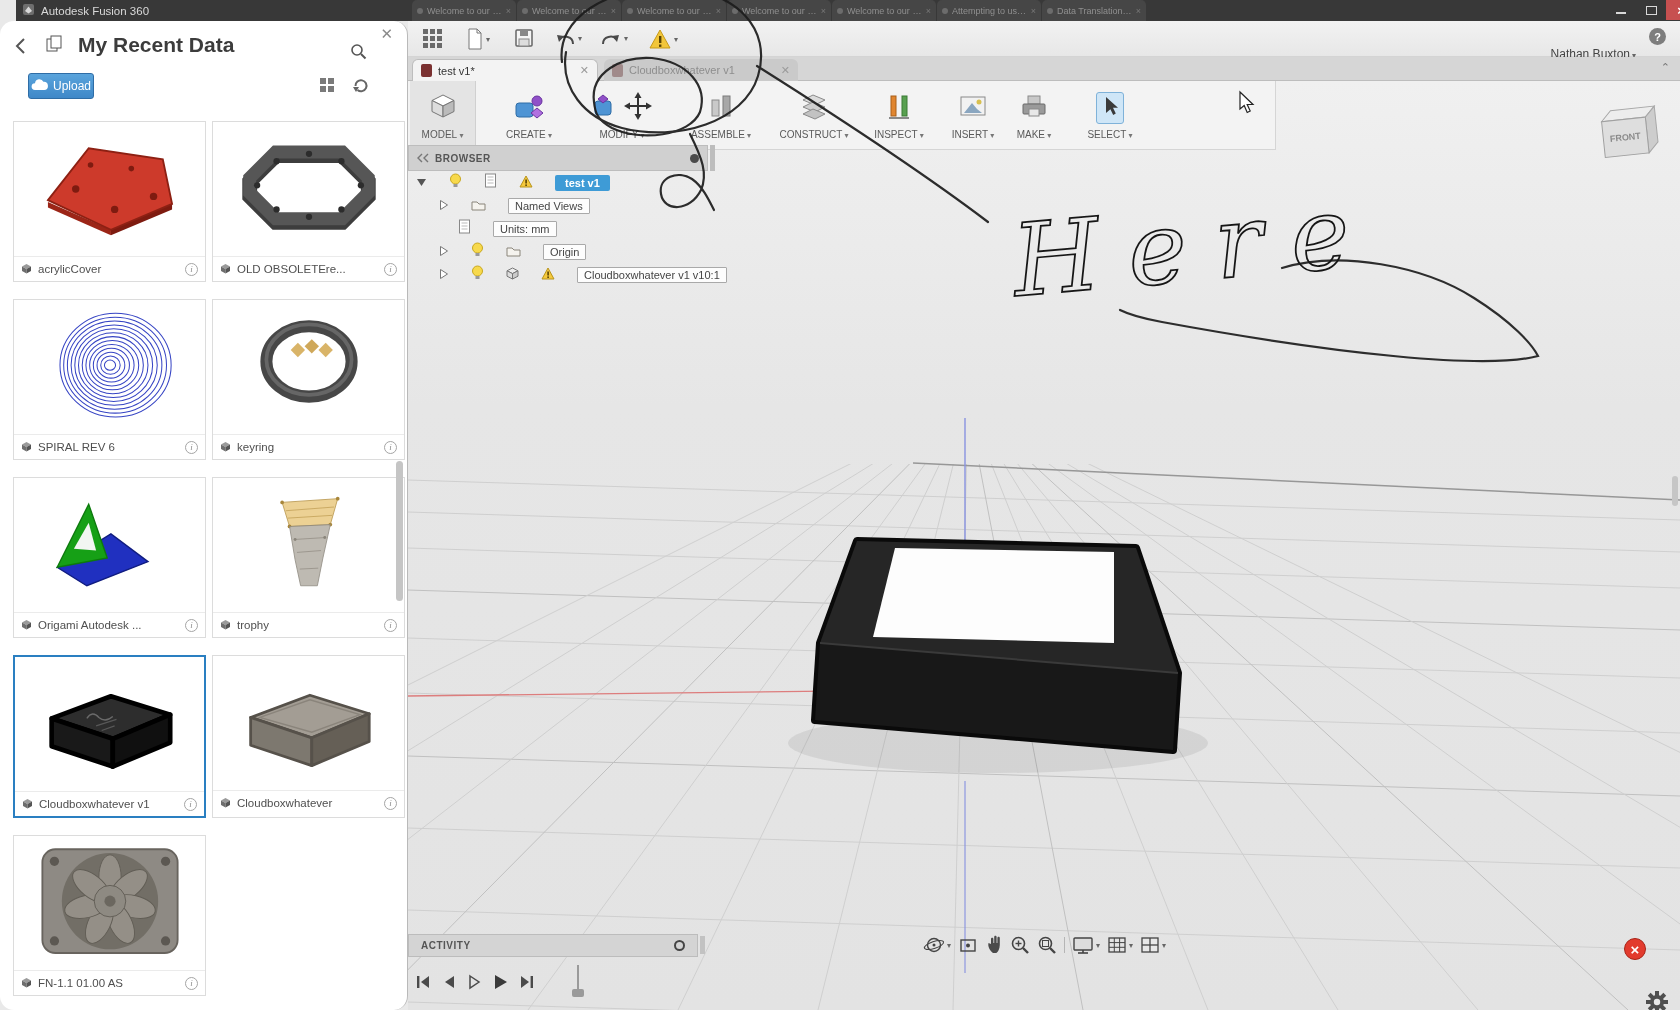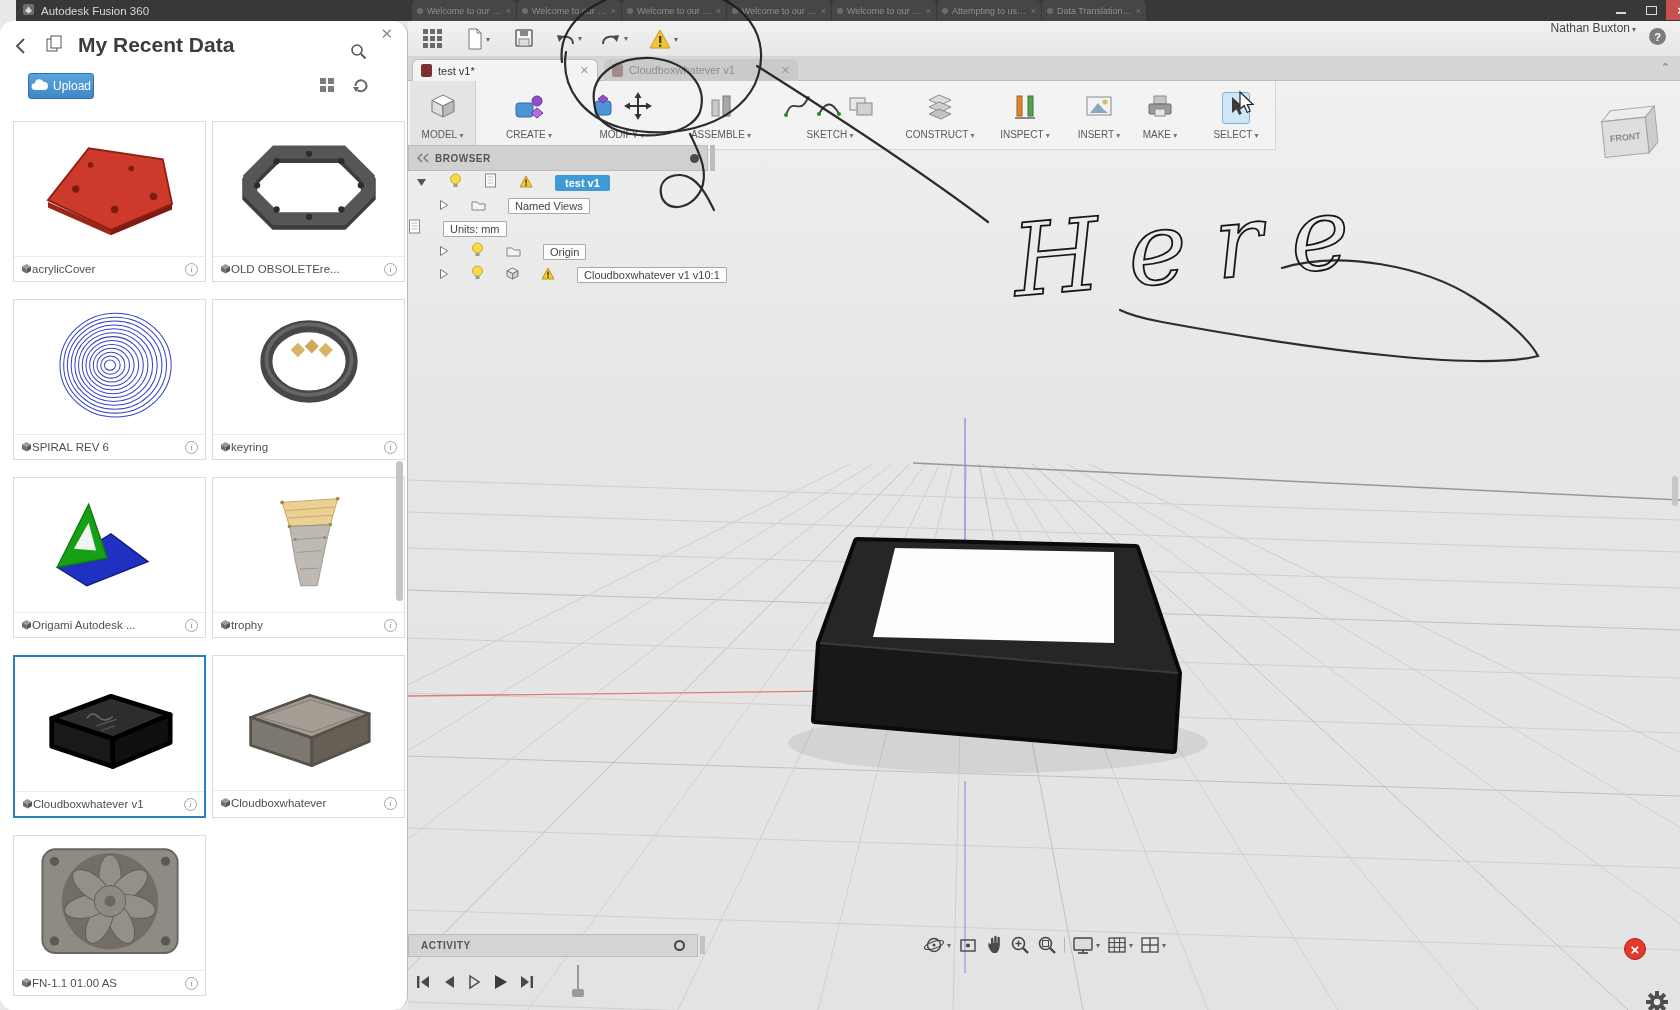--- a/index.html
+++ b/index.html
@@ -36,37 +36,37 @@
                 background:linear-gradient(#5aa4dc,#3f88c8); border:1px solid #2f6da6;
                 display:flex; align-items:center; justify-content:center; gap:5px;
                 color:#fff; font-size:12px; }
   .dp-grid-ico { position:absolute; right:72px; top:56px; }
   .dp-refresh-ico { position:absolute; right:38px; top:56px; }
   .cards { position:absolute; left:13px; top:100px; display:grid;
            grid-template-columns:193px 193px; column-gap:6px; row-gap:17px; }
   .card { width:193px; background:#fff; border:1px solid #dcdcdc; }
   .card.sel { border:2px solid #2a7fc1; }
   .thumb { height:134px; display:flex; align-items:center; justify-content:center; overflow:hidden; }
-  .cap { height:25px; border-top:1px solid #ebebeb; display:flex; align-items:center; 
+  .cap { height:25px; border-top:1px solid #ebebeb; display:flex; align-items:center; gap:6px;
          padding:0 7px; font-size:11.5px; color:#4f4f4f; }
   .cap .txt { white-space:nowrap; overflow:hidden; text-overflow:ellipsis; flex:1; }
   .info-ico { width:13px; height:13px; border:1.5px solid #a5a5a5; border-radius:50%; flex:0 0 auto;
               display:flex; align-items:center; justify-content:center; }
   .info-ico::after { content:"i"; font-family:"Liberation Serif", serif; font-style:italic;
                      font-size:9px; color:#8f8f8f; }
   .dp-scroll { position:absolute; left:396px; top:440px; width:7px; height:140px;
                background:#c5c5c5; border-radius:4px; }
 
   
   #workspace { position:absolute; left:408px; top:21px; width:1272px; height:989px; }
   .app-toolbar { position:absolute; left:0; top:0; width:1272px; height:36px;
                  background:linear-gradient(#f2f2f2,#e7e7e7); border-bottom:1px solid #d4d4d4; }
   .at-ico { position:absolute; top:7px; display:flex; align-items:center; }
   .caret { font-size:8px; color:#666; margin-left:2px; }
-  .at-user { position:absolute; right:44px; top:0; font-size:12px; color:#444; }
+  .at-user { position:absolute; right:44px; top:26px; font-size:12px; color:#444; }
   .help-ico { position:absolute; right:14px; top:7px; width:17px; height:17px; border-radius:50%;
               background:#7d7d7d; display:flex; align-items:center; justify-content:center; }
   .help-ico::after { content:"?"; color:#fff; font-size:11px; font-weight:bold; }
 
   .doc-tabbar { position:absolute; left:0; top:36px; width:1272px; height:24px; background:#d6d6d6;
                 border-bottom:1px solid #bdbdbd; }
   .doc-tab { position:absolute; top:2px; height:22px; border-radius:6px 6px 0 0; display:flex;
              align-items:center; gap:6px; padding:0 8px; font-size:11px; }
   .doc-tab.active { left:4px; width:186px; background:#f3f3f3; color:#333;
                     border:1px solid #bdbdbd; border-bottom:none; }
@@ -96,21 +96,21 @@
   .sel-hl { background:#cfe6f7; border:1px solid #7fb2d9; border-radius:3px; padding:1px; }
 
   
   #browser-panel { position:absolute; left:0; top:64px; width:300px; z-index:4; }
   .bp-header { height:20px; background:#d0d0d0; border:1px solid #bdbdbd; display:flex;
                align-items:center; gap:6px; padding:12px 8px; }
   .bp-title { font-size:10px; font-weight:bold; color:#555; letter-spacing:.5px; }
   .bp-dot { margin-left:auto; width:9px; height:9px; border-radius:50%; background:#4a4a4a; }
   .bp-scroll { position:absolute; left:302px; top:0; width:5px; height:26px; background:#bdbdbd; }
   .tree-row { height:23px; display:flex; align-items:center; gap:22px; }
-  .t-ind1{ padding-left:8px; } .t-ind2{ padding-left:30px; } .t-ind3{ }
+  .t-ind1{ padding-left:8px; } .t-ind2{ padding-left:30px; } .t-ind3{ padding-left:50px; }
   .t-sel { background:#3e9bd6; color:#fff; font-size:11px; font-weight:bold; padding:2px 10px;
            border-radius:2px; }
   .t-box { background:#fdfdfd; color:#454545; font-size:11px; border:1px solid #a9a9a9;
            padding:1px 6px; border-radius:1px; white-space:nowrap; }
 
   
   #viewcube { position:absolute; left:1185px; top:20px; z-index:3; transform:rotate(-6deg); }
 
   
   #activity-bar { position:absolute; left:0; top:853px; width:290px; height:23px; z-index:4;
@@ -654,45 +654,20 @@
           <div class="rb-icons">
               <span>
             <svg width="28" height="28">
                   <rect x="5" y="8" width="7" height="16" fill="#c9c9c9" stroke="#8a8a8a"></rect>
                   <rect x="16" y="4" width="7" height="20" fill="#a8a8a8" stroke="#7a7a7a"></rect>
                 </svg>
           </span>
             </div>
           <div class="rb-label">ASSEMBLE</div>
         </div>
-        <div class="rb-group g-sketch">
-          <div class="rb-icons">
-            <span>
-              <svg width="26" height="26">
-                  <path d="M2,22 C9,2 15,24 24,5" stroke="#3a3a3a" stroke-width="1.8" fill="none"></path>
-                  <circle cx="2" cy="22" r="2" fill="#2a8a2a"></circle>
-                  <circle cx="24" cy="5" r="2" fill="#2a8a2a"></circle>
-                </svg>
-            </span>
-            <span>
-              <svg width="26" height="26">
-                  <path d="M3,21 Q13,2 23,21" stroke="#3a3a3a" stroke-width="1.8" fill="none"></path>
-                  <circle cx="3" cy="21" r="2" fill="#2a8a2a"></circle>
-                  <circle cx="23" cy="21" r="2" fill="#2a8a2a"></circle>
-                </svg>
-            </span>
-            <span>
-              <svg width="28" height="26">
-                  <rect x="2" y="5" width="15" height="12" fill="#e8e8e8" stroke="#888"></rect>
-                  <rect x="9" y="10" width="15" height="12" fill="#d0d0d0" stroke="#888"></rect>
-                </svg>
-            </span>
-          </div>
-          <div class="rb-label">SKETCH</div>
-        </div>
         <div class="rb-group g-construct">
           <div class="rb-icons">
               <span>
             <svg width="28" height="30">
                   <polygon points="3,9 13,4 25,9 15,14" fill="#dcdcdc" stroke="#8a8a8a"></polygon>
                   <polygon points="3,16 13,11 25,16 15,21" fill="#cfcfcf" stroke="#8a8a8a"></polygon>
                   <polygon points="3,23 13,18 25,23 15,28" fill="#c2c2c2" stroke="#8a8a8a"></polygon>
                 </svg>
           </span>
             </div>

